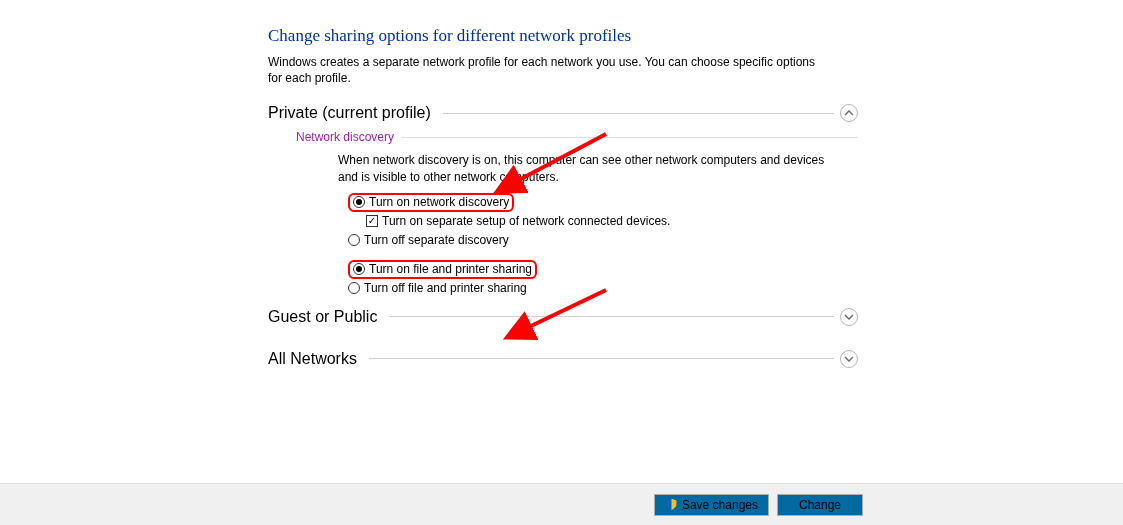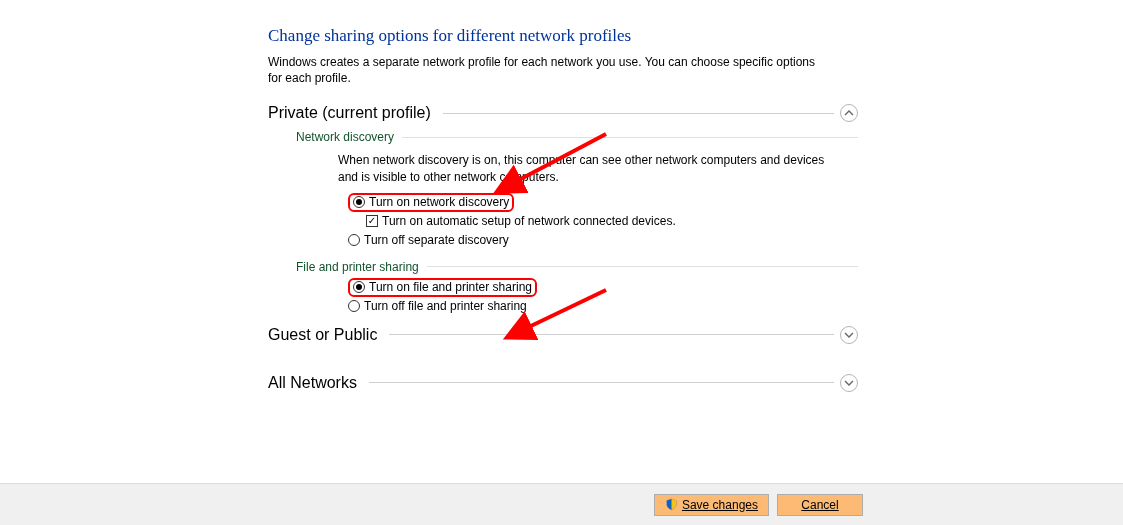--- a/index.html
+++ b/index.html
@@ -57,21 +57,21 @@
     border-radius: 50%;
     display: flex;
     align-items: center;
     justify-content: center;
     background: #fff;
     cursor: pointer;
   }
   .chevron svg { display:block; }
   .sub-heading {
     font-size: 12px;
-    color: #14532d;
+    color: #a21caf;
     margin: 8px 0 0 28px;
     display: flex;
     align-items: center;
     width: 562px;
   }
   .sub-heading .hline {
     flex: 1;
     height: 1px;
     background: #e0e0e0;
     margin-left: 8px;
@@ -142,29 +142,28 @@
     align-items: center;
     justify-content: flex-end;
     padding-right: 260px;
     gap: 8px;
   }
   .btn {
     height: 22px;
     min-width: 86px;
     padding: 0 10px;
     border: 1px solid #adadad;
-    background: #fdba74;
+    background: #0369a1;
     font-size: 12px;
     font-family: inherit;
     display: inline-flex;
     align-items: center;
     justify-content: center;
     gap: 4px;
     cursor: pointer;
-    text-decoration: underline;
   }
   .shield-icon { display:inline-flex; }
 </style>
 </head>
 <body>
 
 <div class="content">
 
   <div class="page-title">Change sharing options for different network profiles</div>
   <div class="page-desc">Windows creates a separate network profile for each network you use. You can choose specific options for each profile.</div>
@@ -191,32 +190,28 @@
         <span class="radio-circle">
             <span class="radio-dot"></span>
           </span>
         <span>Turn on network discovery</span>
       </span>
     </div>
     <div class="check-row indent-check">
       <span class="check-box">
           <span class="check-mark">✓</span>
         </span>
-      <span>Turn on automatic setup of network connected devices.</span>
+      <span>Turn on separate setup of network connected devices.</span>
     </div>
     <div class="radio-row">
       <span class="radio-circle"></span>
       <span>Turn off separate discovery</span>
     </div>
   </div>
 
-  <div class="sub-heading">
-    <span>File and printer sharing</span>
-    <div class="hline"></div>
-  </div>
 
   <div class="options">
     <div class="radio-row">
       <span class="highlight-box" id="hl2">
         <span class="radio-circle">
             <span class="radio-dot"></span>
           </span>
         <span>Turn on file and printer sharing</span>
       </span>
     </div>
@@ -229,21 +224,21 @@
   <div class="section-row" style="margin-top:4px;">
     <span class="section-label">Guest or Public</span>
     <div class="section-line"></div>
     <div class="chevron">
       <svg width="10" height="10" viewBox="0 0 10 10">
           <path d="M1 3 L5 7 L9 3" stroke="#666" stroke-width="1.4" fill="none"></path>
         </svg>
     </div>
   </div>
 
-  <div class="section-row" style="margin-top:30px;justify-content:flex-end;">
+  <div class="section-row" style="margin-top:24px;justify-content:flex-end;">
     <span class="section-label">All Networks</span>
     <div class="section-line"></div>
     <div class="chevron">
       <svg width="10" height="10" viewBox="0 0 10 10">
           <path d="M1 3 L5 7 L9 3" stroke="#666" stroke-width="1.4" fill="none"></path>
         </svg>
     </div>
   </div>
 
 </div>
@@ -269,15 +264,15 @@
   <button class="btn">
     <span class="shield-icon">
       <svg width="13" height="13" viewBox="0 0 16 16">
         <path d="M8 1 L14 3 V8 C14 12 8 15 8 15 C8 15 2 12 2 8 V3 Z" fill="#0b63c4"></path>
         <path d="M8 1 L14 3 V8 C14 12 8 15 8 15 V1 Z" fill="#f5c11a"></path>
       </svg>
     </span>
     <span>Save changes</span>
   </button>
   <button class="btn">
-    <span>Cancel</span>
+    <span>Change</span>
   </button>
 </div>
 
 </body></html>

